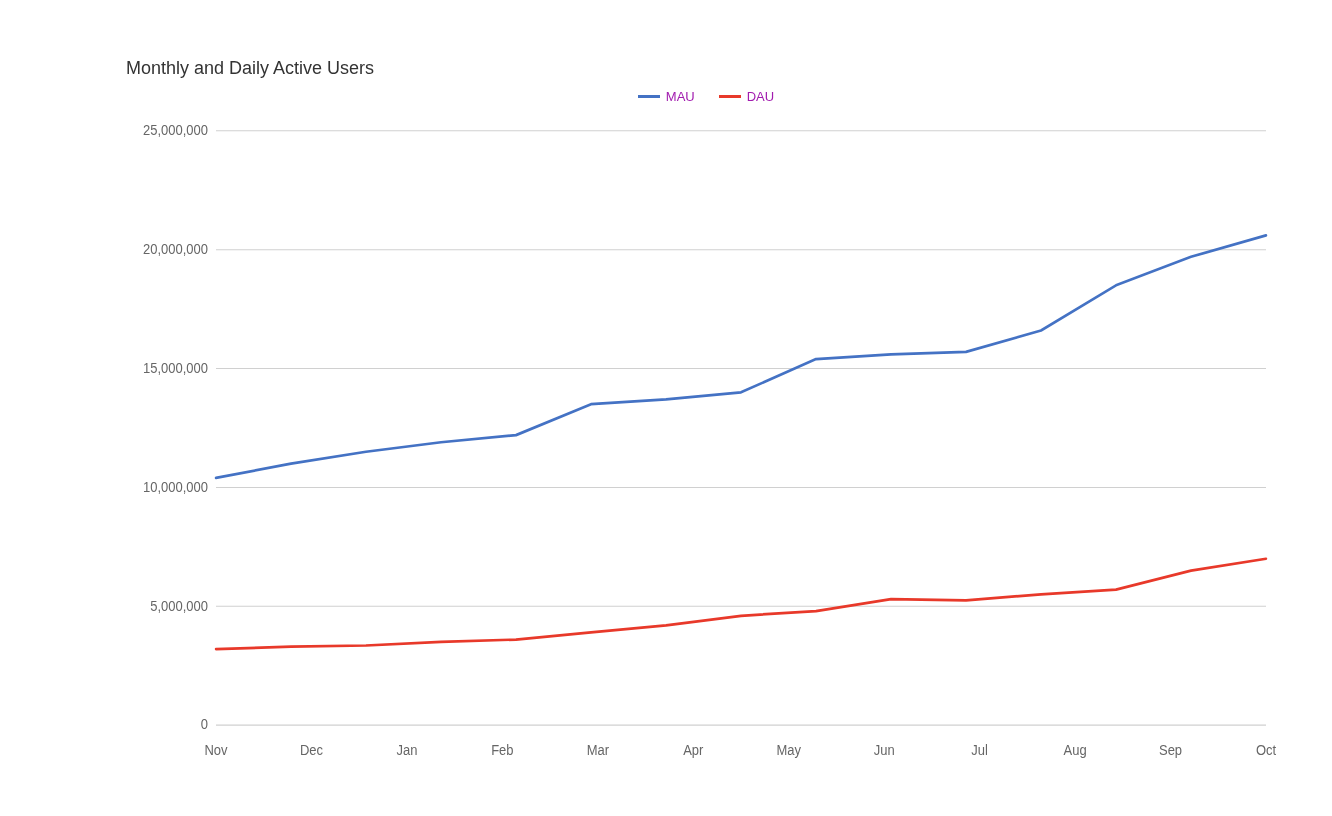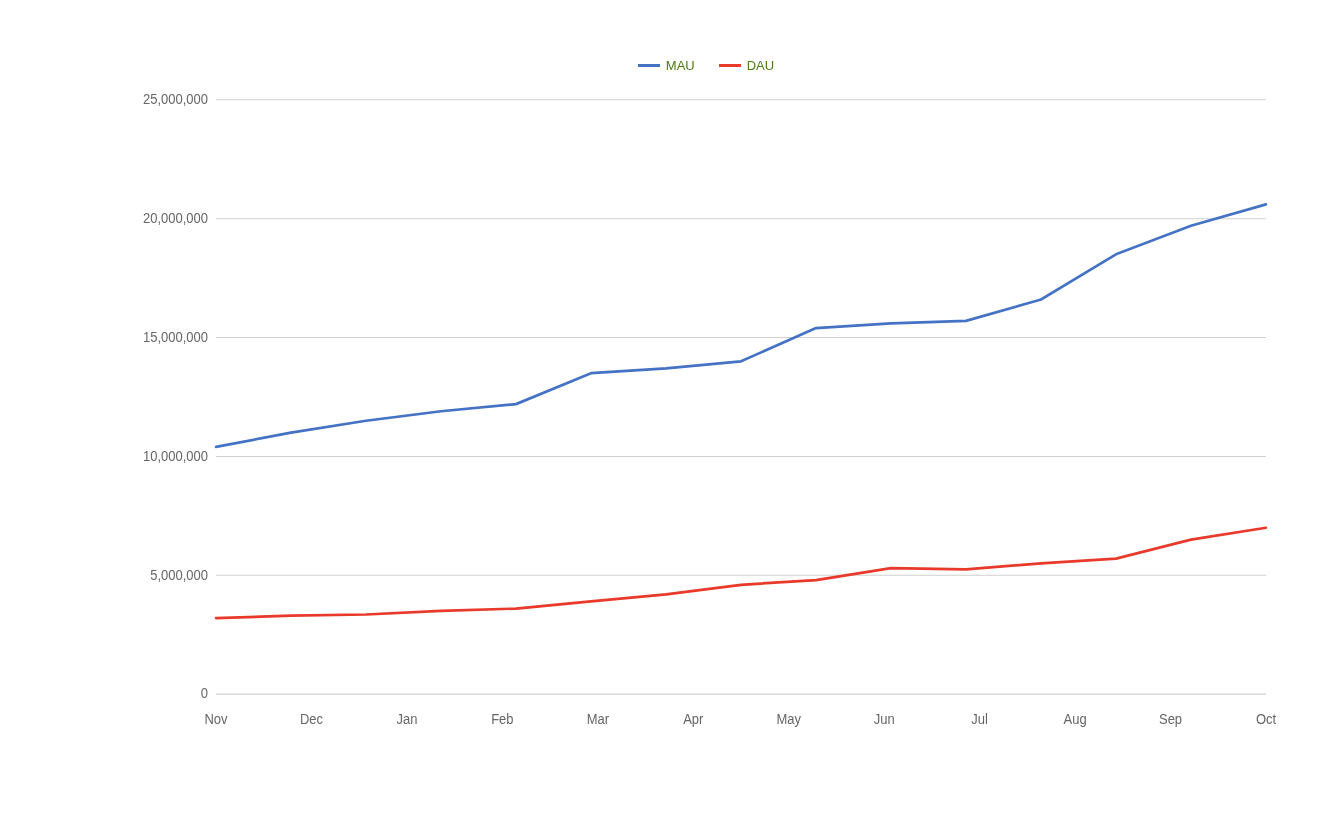--- a/index.html
+++ b/index.html
@@ -28,36 +28,37 @@
       display: flex;
       justify-content: center;
       gap: 24px;
       margin-bottom: 16px;
     }
     .legend-item {
       display: flex;
       align-items: center;
       gap: 6px;
       font-size: 13px;
-      color: #4d7c0f;
+      color: #a21caf;
     }
     .legend-line {
       width: 22px;
       height: 3px;
       display: inline-block;
     }
     svg.main-chart {
       width: 100%;
       height: 100%;
     }
   </style>
 </head>
 <body>
 
 <div class="chart-container">
+  <div class="chart-title">Monthly and Daily Active Users</div>
   <div class="legend">
     <div class="legend-item">
       <span class="legend-line" style="background:#4472C4;"></span>
       <span>MAU</span>
     </div>
     <div class="legend-item">
       <span class="legend-line" style="background:#E8392A;"></span>
       <span>DAU</span>
     </div>
   </div>

